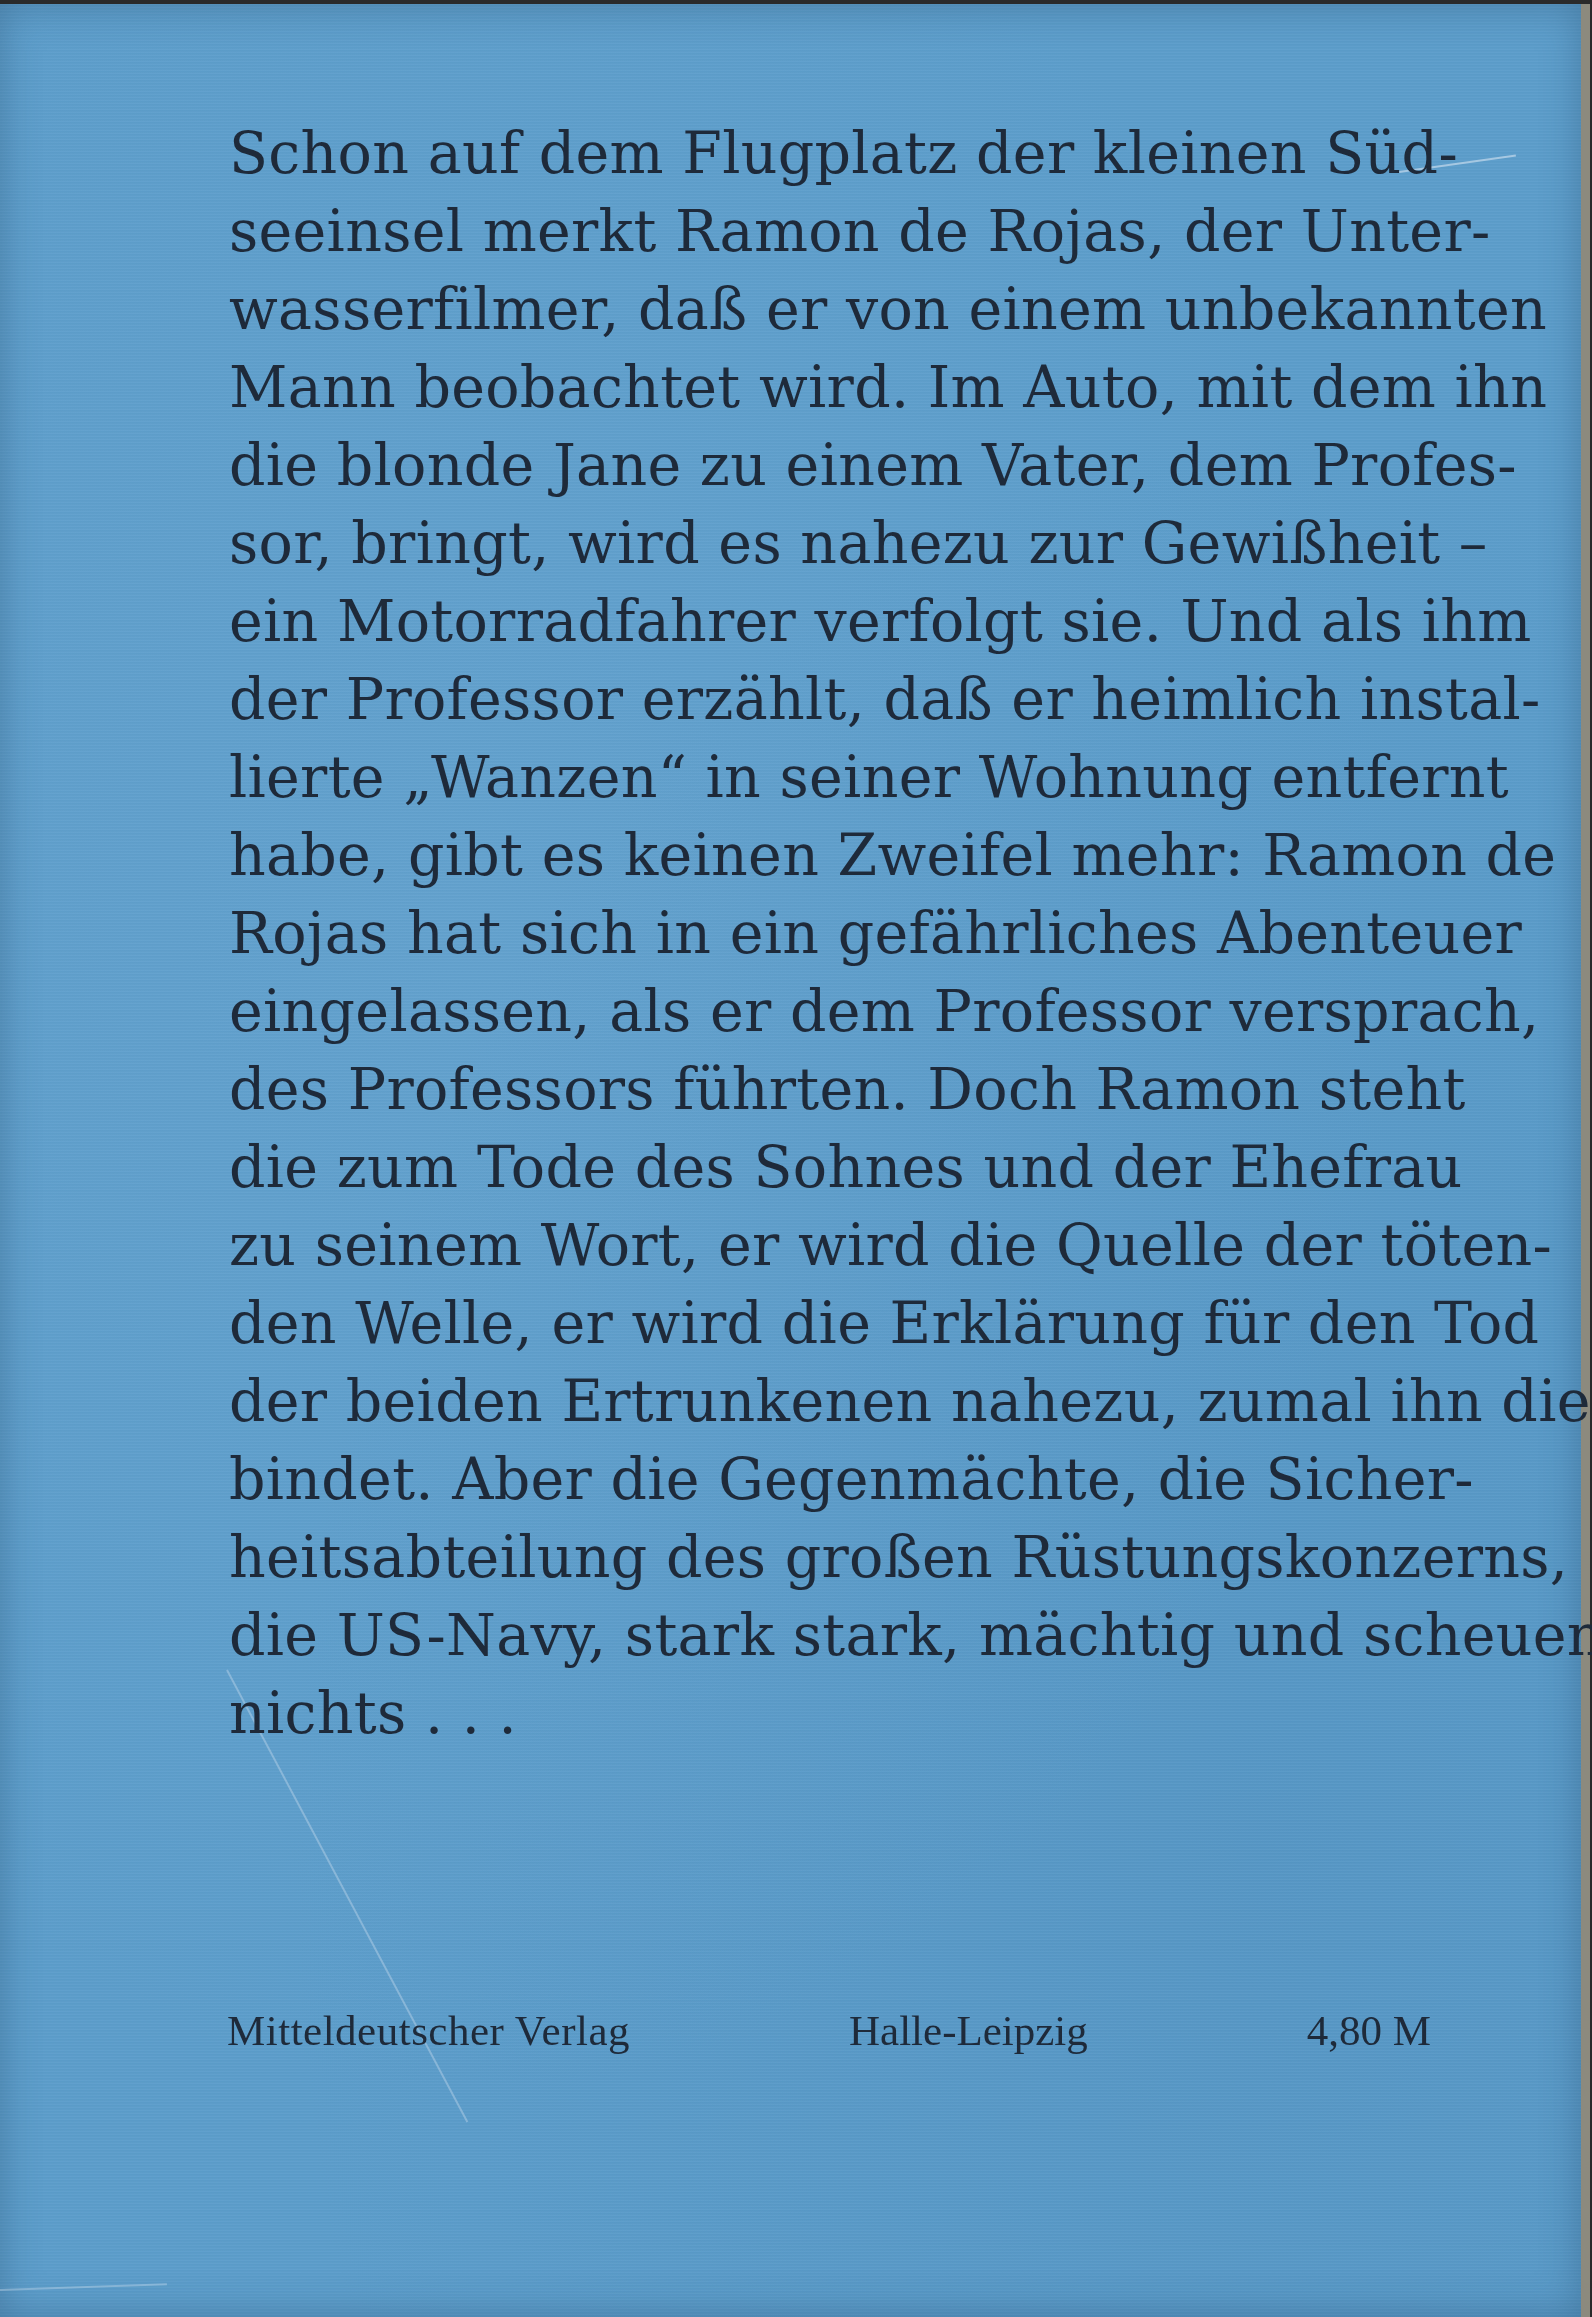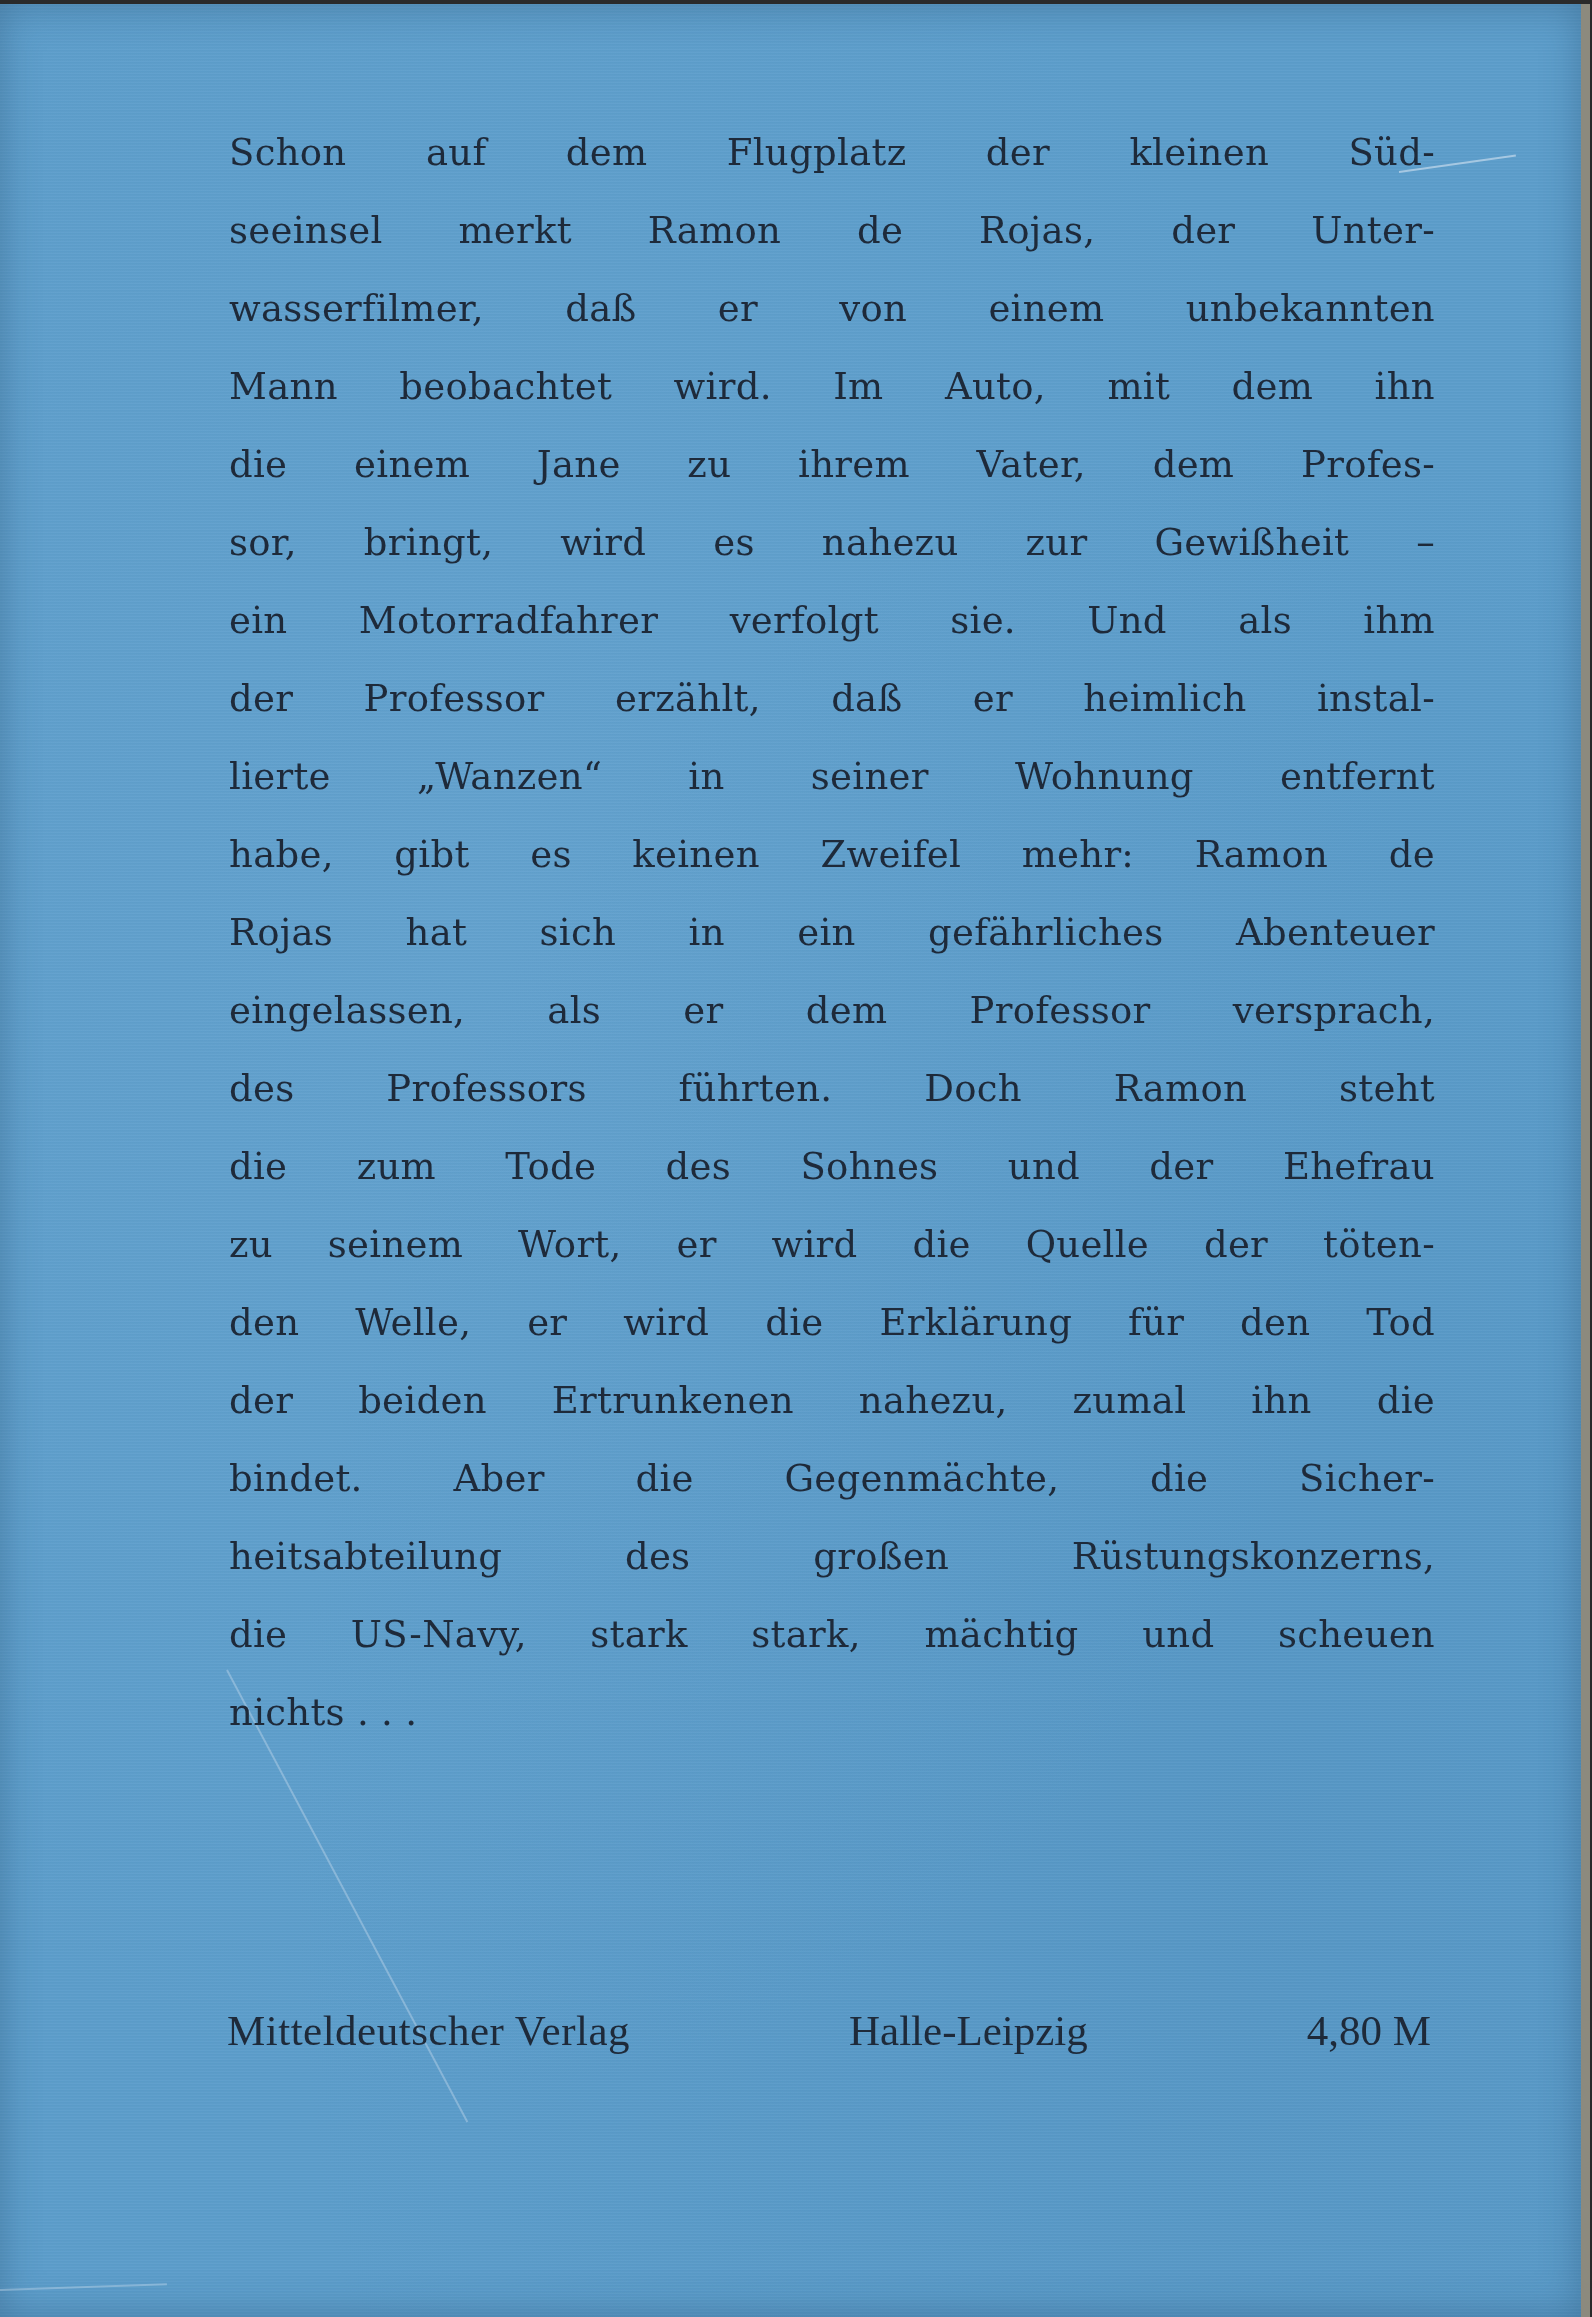--- a/index.html
+++ b/index.html
@@ -29,21 +29,21 @@
     height: 2px;
     background: rgba(225,235,245,0.55);
     transform-origin: left center;
   }
   .blurb {
     position: absolute;
     left: 229px;
     top: 110px;
     width: 1206px;
     font-family: "DejaVu Serif", "Liberation Serif", serif;
-    font-size: 37px;
+    font-size: 57px;
     line-height: 78px;
     color: #1e2a3a;
     letter-spacing: 0.3px;
   }
   .line {
     display: block;
     text-align: justify;
     text-align-last: justify;
     white-space: nowrap;
     height: 78px;
@@ -72,21 +72,21 @@
 <div class="cover">
   <div class="crease" style="left:1399px;top:167px;width:118px;transform:rotate(-8deg);"></div>
   <div class="crease" style="left:227px;top:1665px;width:512px;transform:rotate(62deg);opacity:0.6;"></div>
   <div class="crease" style="left:0px;top:2285px;width:167px;transform:rotate(-2deg);opacity:0.6;"></div>
 
   <div class="blurb">
     <span class="line">Schon auf dem Flugplatz der kleinen Süd-</span>
     <span class="line">seeinsel merkt Ramon de Rojas, der Unter-</span>
     <span class="line">wasserfilmer, daß er von einem unbekannten</span>
     <span class="line">Mann beobachtet wird. Im Auto, mit dem ihn</span>
-    <span class="line">die einem Jane zu ihrem Vater, dem Profes-</span>
+    <span class="line">die blonde Jane zu einem Vater, dem Profes-</span>
     <span class="line">sor, bringt, wird es nahezu zur Gewißheit –</span>
     <span class="line">ein Motorradfahrer verfolgt sie. Und als ihm</span>
     <span class="line">der Professor erzählt, daß er heimlich instal-</span>
     <span class="line">lierte „Wanzen“ in seiner Wohnung entfernt</span>
     <span class="line">habe, gibt es keinen Zweifel mehr: Ramon de</span>
     <span class="line">Rojas hat sich in ein gefährliches Abenteuer</span>
     <span class="line">eingelassen, als er dem Professor versprach,</span>
     <span class="line">des Professors führten. Doch Ramon steht</span>
     <span class="line">die zum Tode des Sohnes und der Ehefrau</span>
     <span class="line">zu seinem Wort, er wird die Quelle der töten-</span>

